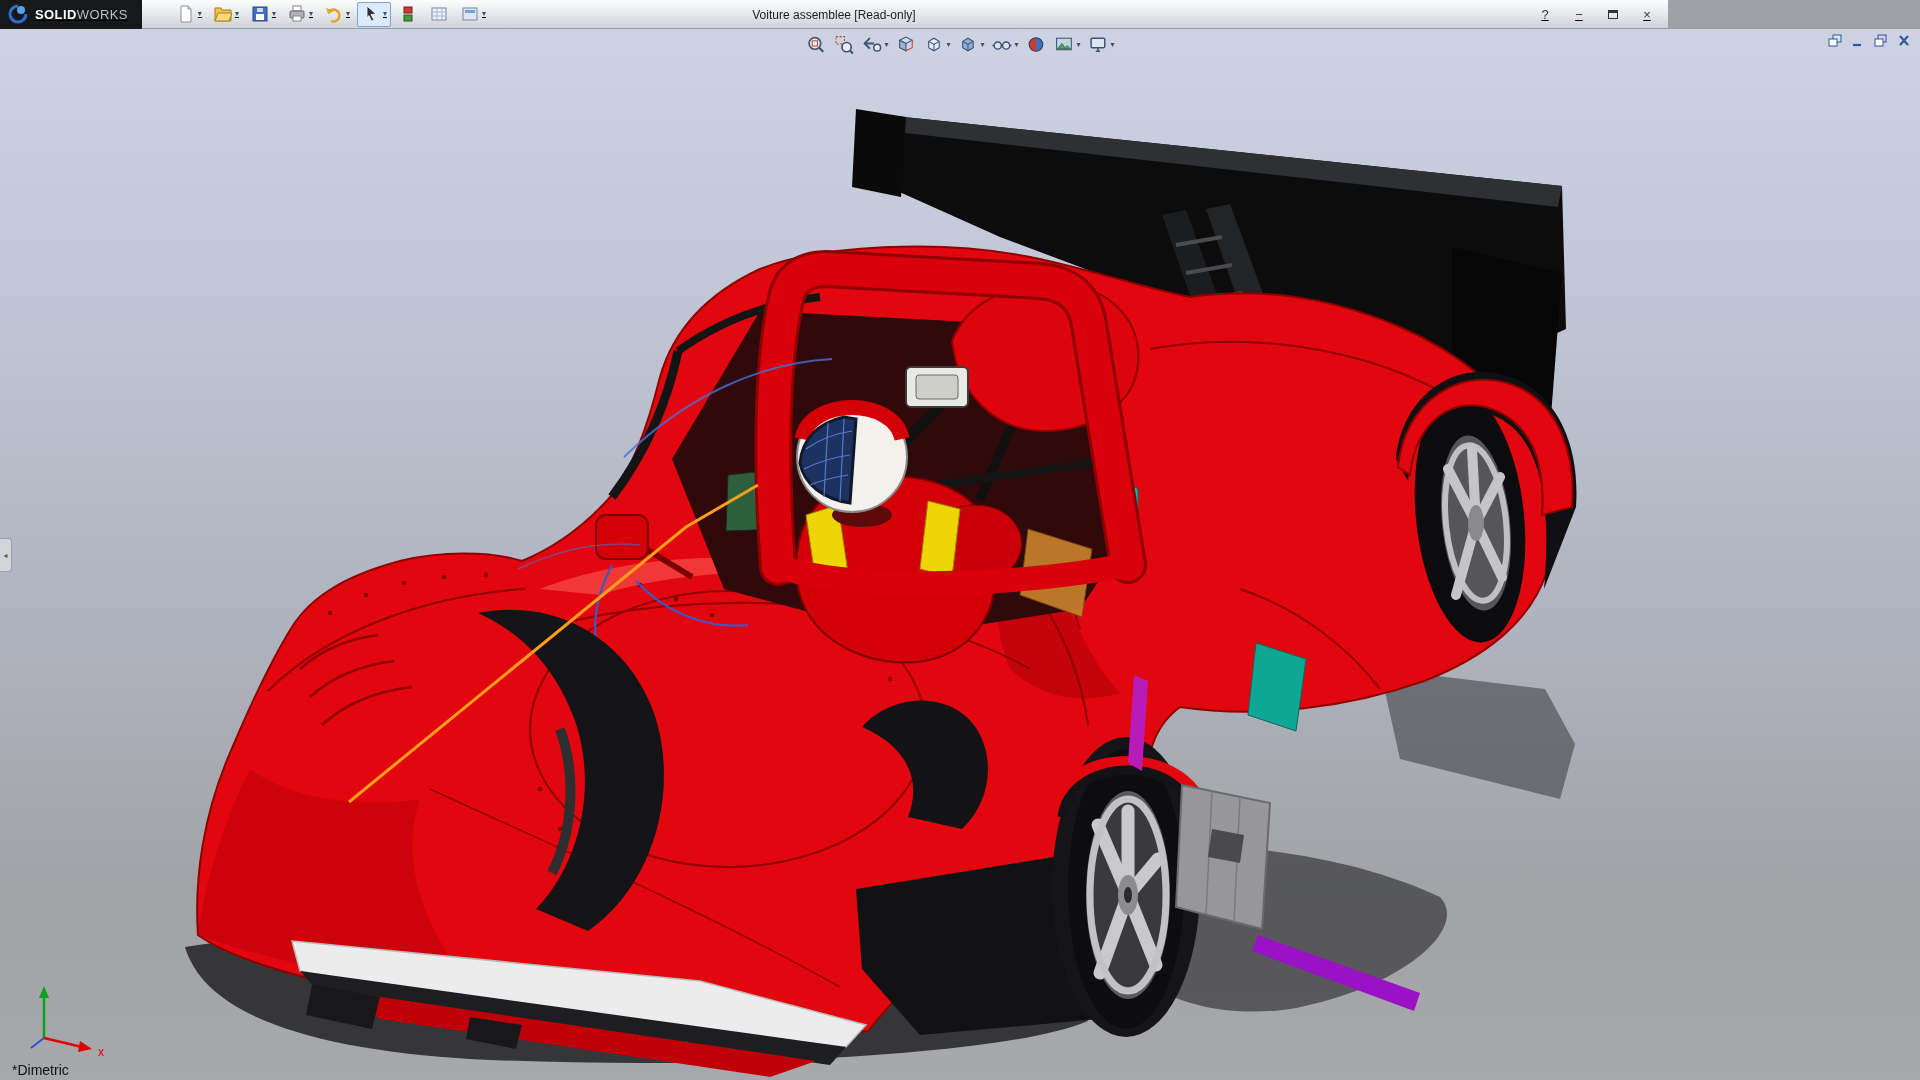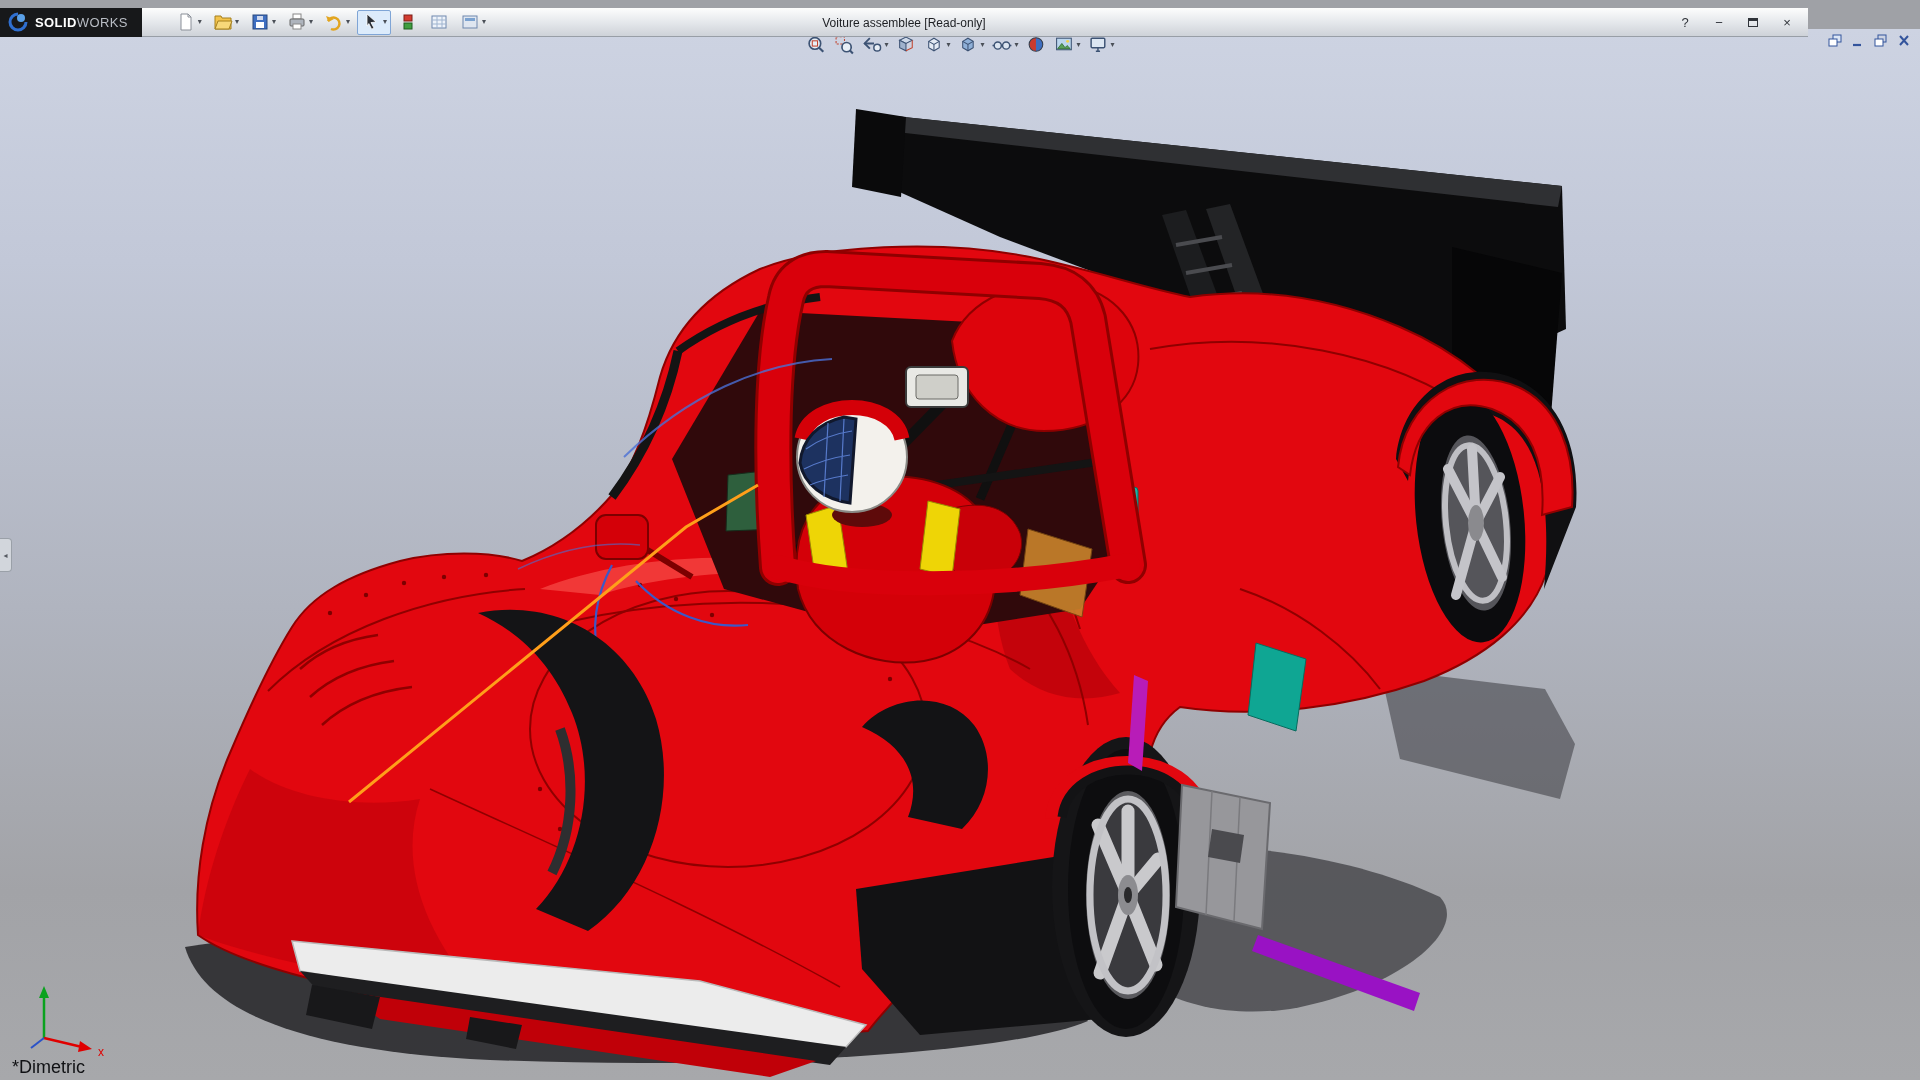--- a/index.html
+++ b/index.html
@@ -1,24 +1,24 @@
 <!DOCTYPE html>
 <html><head>
 <meta charset="utf-8">
 <style>
   * { box-sizing: border-box; margin: 0; padding: 0; }
   html, body { width: 1920px; height: 1080px; overflow: hidden; }
   body { font-family: "Liberation Sans", sans-serif; background: #9fa1a6; position: relative; }
 
   
   .titlebar {
-    position: absolute; top: 8px; left: 0; width: 1808px; height: 29px;
+    position: absolute; top: 0; left: 0; width: 1668px; height: 29px;
     background: linear-gradient(#fdfdfd, #e3e6ea 55%, #ced2d8);
     border-bottom: 1px solid #989ea6;
-    display: flex; align-items: center; z-index: 30;
+    display: flex; align-items: center; z-index: 30; text-decoration: underline;
   }
   .logo {
     height: 29px; background: #17181a; display: flex; align-items: center;
     padding: 0 14px 0 8px; gap: 7px; flex: 0 0 auto;
   }
   .logo-text { color: #fff; font-size: 13px; letter-spacing: .4px; white-space: nowrap; }
   .logo-text .bold { font-weight: bold; color: #ffffff; }
   .logo-text .light { font-weight: normal; color: #b9bdc4; }
   .tb-group { display: flex; align-items: center; margin-left: 30px; gap: 3px; }
   .tb-btn {
@@ -56,21 +56,21 @@
   .doc-btn { display: flex; align-items: center; justify-content: center; }
 
   
   .left-tab {
     position: absolute; top: 509px; left: 0; width: 12px; height: 34px;
     background: #d2d6dc; border: 1px solid #9aa0a8; border-left: none;
     border-radius: 0 4px 4px 0; display: flex; align-items: center; justify-content: center;
     font-size: 8px; color: #555a61; z-index: 10;
   }
 
-  .orientation-label { position: absolute; left: 12px; bottom: 2px; font-size: 18px; color: #101114; z-index: 10; }
+  .orientation-label { position: absolute; left: 12px; bottom: 2px; font-size: 14px; color: #101114; z-index: 10; }
   .triad { position: absolute; left: 14px; bottom: 22px; z-index: 10; }
 </style>
 </head>
 <body>
 
 <div class="titlebar">
   <div class="logo">
     <svg width="20" height="20" viewBox="0 0 20 20">
       <path d="M10 2a8 8 0 1 0 8 8" fill="none" stroke="#2f6fd0" stroke-width="3"></path>
       <circle cx="13" cy="6" r="4" fill="#5aa0e8"></circle>

